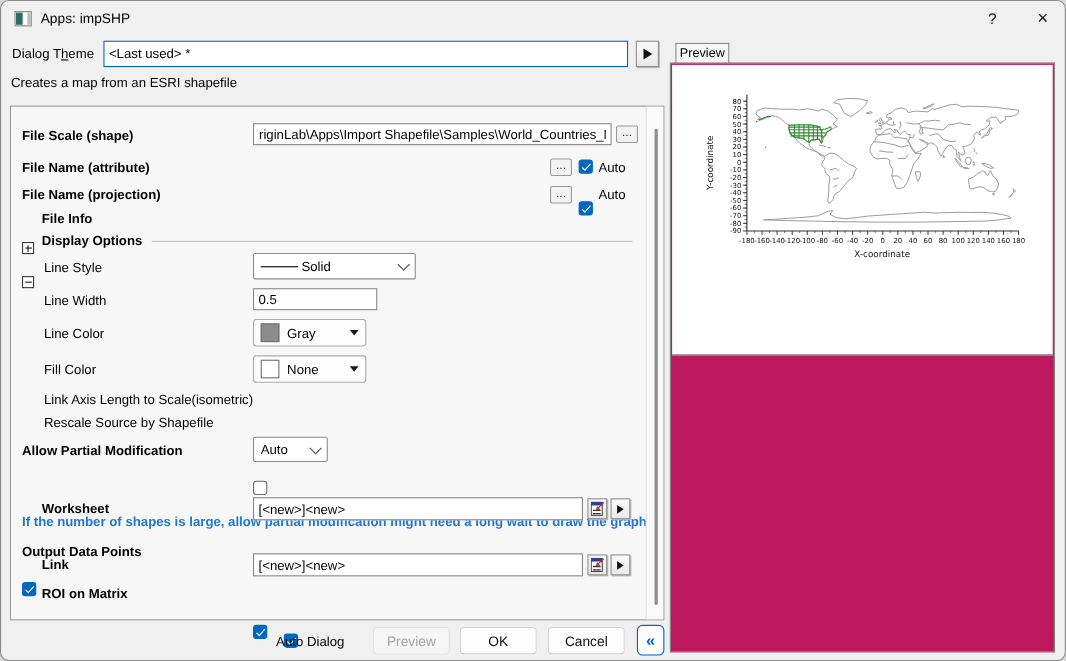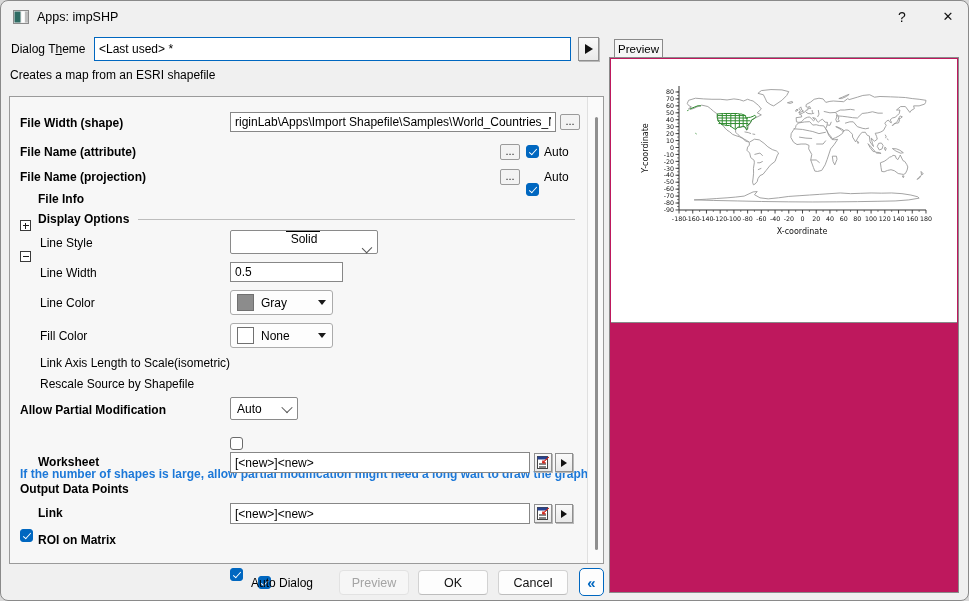--- a/index.html
+++ b/index.html
@@ -50,21 +50,21 @@
   <div class="abs lbl" style="left:10px;top:41px;"><span>Dialog T</span><span style="text-decoration:underline;">h</span><span>eme</span></div>
   <input class="abs txt" style="left: 93px; top: 36px; width: 477px; height: 24px; border: 1px solid rgb(0, 103, 192);" value="&lt;Last used&gt; *">
   <div class="abs playbtn" style="left:577px;top:36px;width:21px;height:24px;">
     <span class="play"></span>
   </div>
 
   <div class="abs lbl" style="left:9px;top:67px;">Creates a map from an ESRI shapefile</div>
 
   <div class="abs" style="left:8px;top:95px;width:595px;height:468px;background:#f7f7f7;border:1px solid #9a9a9a;">
 
-    <div class="abs lbl b" style="left:10px;top:19px;">File Width (shape)</div>
+    <div class="abs lbl b" style="left:10px;top:19px;">File Scale (shape)</div>
     <input class="abs txt" style="left: 220px; top: 15px; width: 326px; height: 20px;" value="riginLab\Apps\Import Shapefile\Samples\World_Countries_N">
     <div class="abs dots" style="left:550px;top:17px;width:20px;height:16px;line-height:12px;">...</div>
 
     <div class="abs lbl b" style="left:10px;top:48px;">File Name (attribute)</div>
     <div class="abs dots" style="left:490px;top:47px;width:20px;height:16px;line-height:12px;">...</div>
     <div class="abs cb on" style="left:516px;top:48px;"></div>
     <div class="abs lbl" style="left:534px;top:48px;">Auto</div>
 
     <div class="abs lbl b" style="left:10px;top:73px;">File Name (projection)</div>
     <div class="abs dots" style="left:490px;top:72px;width:20px;height:16px;line-height:12px;">...</div>
@@ -72,21 +72,21 @@
     <div class="abs lbl" style="left:534px;top:73px;">Auto</div>
 
     <div class="abs exp plus" style="left:10px;top:97px;"></div>
     <div class="abs lbl b" style="left:28px;top:95px;">File Info</div>
 
     <div class="abs exp" style="left:10px;top:117px;"></div>
     <div class="abs lbl b" style="left:28px;top:115px;">Display Options</div>
     <div class="abs hline" style="left:128px;top:122px;width:437px;"></div>
 
     <div class="abs lbl" style="left:30px;top:139px;">Line Style</div>
-    <div class="abs combo" style="left:220px;top:133px;width:148px;height:24px;flex-direction:column;">
+    <div class="abs combo" style="left:220px;top:133px;width:148px;height:24px;">
       <span style="width:34px;border-top:1.6px solid #000;margin-right:3px;"></span>
       <span>Solid</span>
       <span class="chev"></span>
     </div>
 
     <div class="abs lbl" style="left:30px;top:169px;">Line Width</div>
     <input class="abs txt" style="left: 220px; top: 165px; width: 113px; height: 20px;" value="0.5">
 
     <div class="abs lbl" style="left:30px;top:199px;">Line Color</div>
     <div class="abs ccombo" style="left:220px;top:193px;width:103px;height:25px;">
@@ -125,21 +125,21 @@
         <rect x="0.5" y="0.5" width="10" height="3" fill="#27418f"></rect>
         <line x1="2" y1="8" x2="9" y2="8" stroke="#333" stroke-width="1.2"></line>
         <line x1="2" y1="11" x2="9" y2="11" stroke="#333" stroke-width="1.2"></line>
         <path d="M12,1 L6,6.5 L8.5,6.8 L5.5,7 L6,4.5 L6.3,6 Z" fill="#d42a1e" stroke="#d42a1e" stroke-width="1"></path>
       </svg>
     </div>
     <div class="abs playbtn" style="left:545px;top:356px;width:18px;height:19px;">
       <span class="splay"></span>
     </div>
 
-    <div class="abs lbl b" style="left:10px;top:385px;">Output Data Points</div>
+    <div class="abs lbl b" style="left:10px;top:397px;">Output Data Points</div>
     <div class="abs cb on" style="left:220px;top:384px;"></div>
 
     <div class="abs lbl b" style="left:28px;top:409px;">Link</div>
     <input class="abs txt" style="left: 220px; top: 406px; width: 300px; height: 21px;" value="[&lt;new&gt;]&lt;new&gt;">
     <div class="abs playbtn" style="left:524px;top:407px;width:18px;height:19px;">
       <svg width="13" height="13" viewBox="0 0 13 13">
         <rect x="0.5" y="0.5" width="10" height="12" fill="#fff" stroke="#444"></rect>
         <rect x="0.5" y="0.5" width="10" height="3" fill="#27418f"></rect>
         <line x1="2" y1="8" x2="9" y2="8" stroke="#333" stroke-width="1.2"></line>
         <line x1="2" y1="11" x2="9" y2="11" stroke="#333" stroke-width="1.2"></line>

